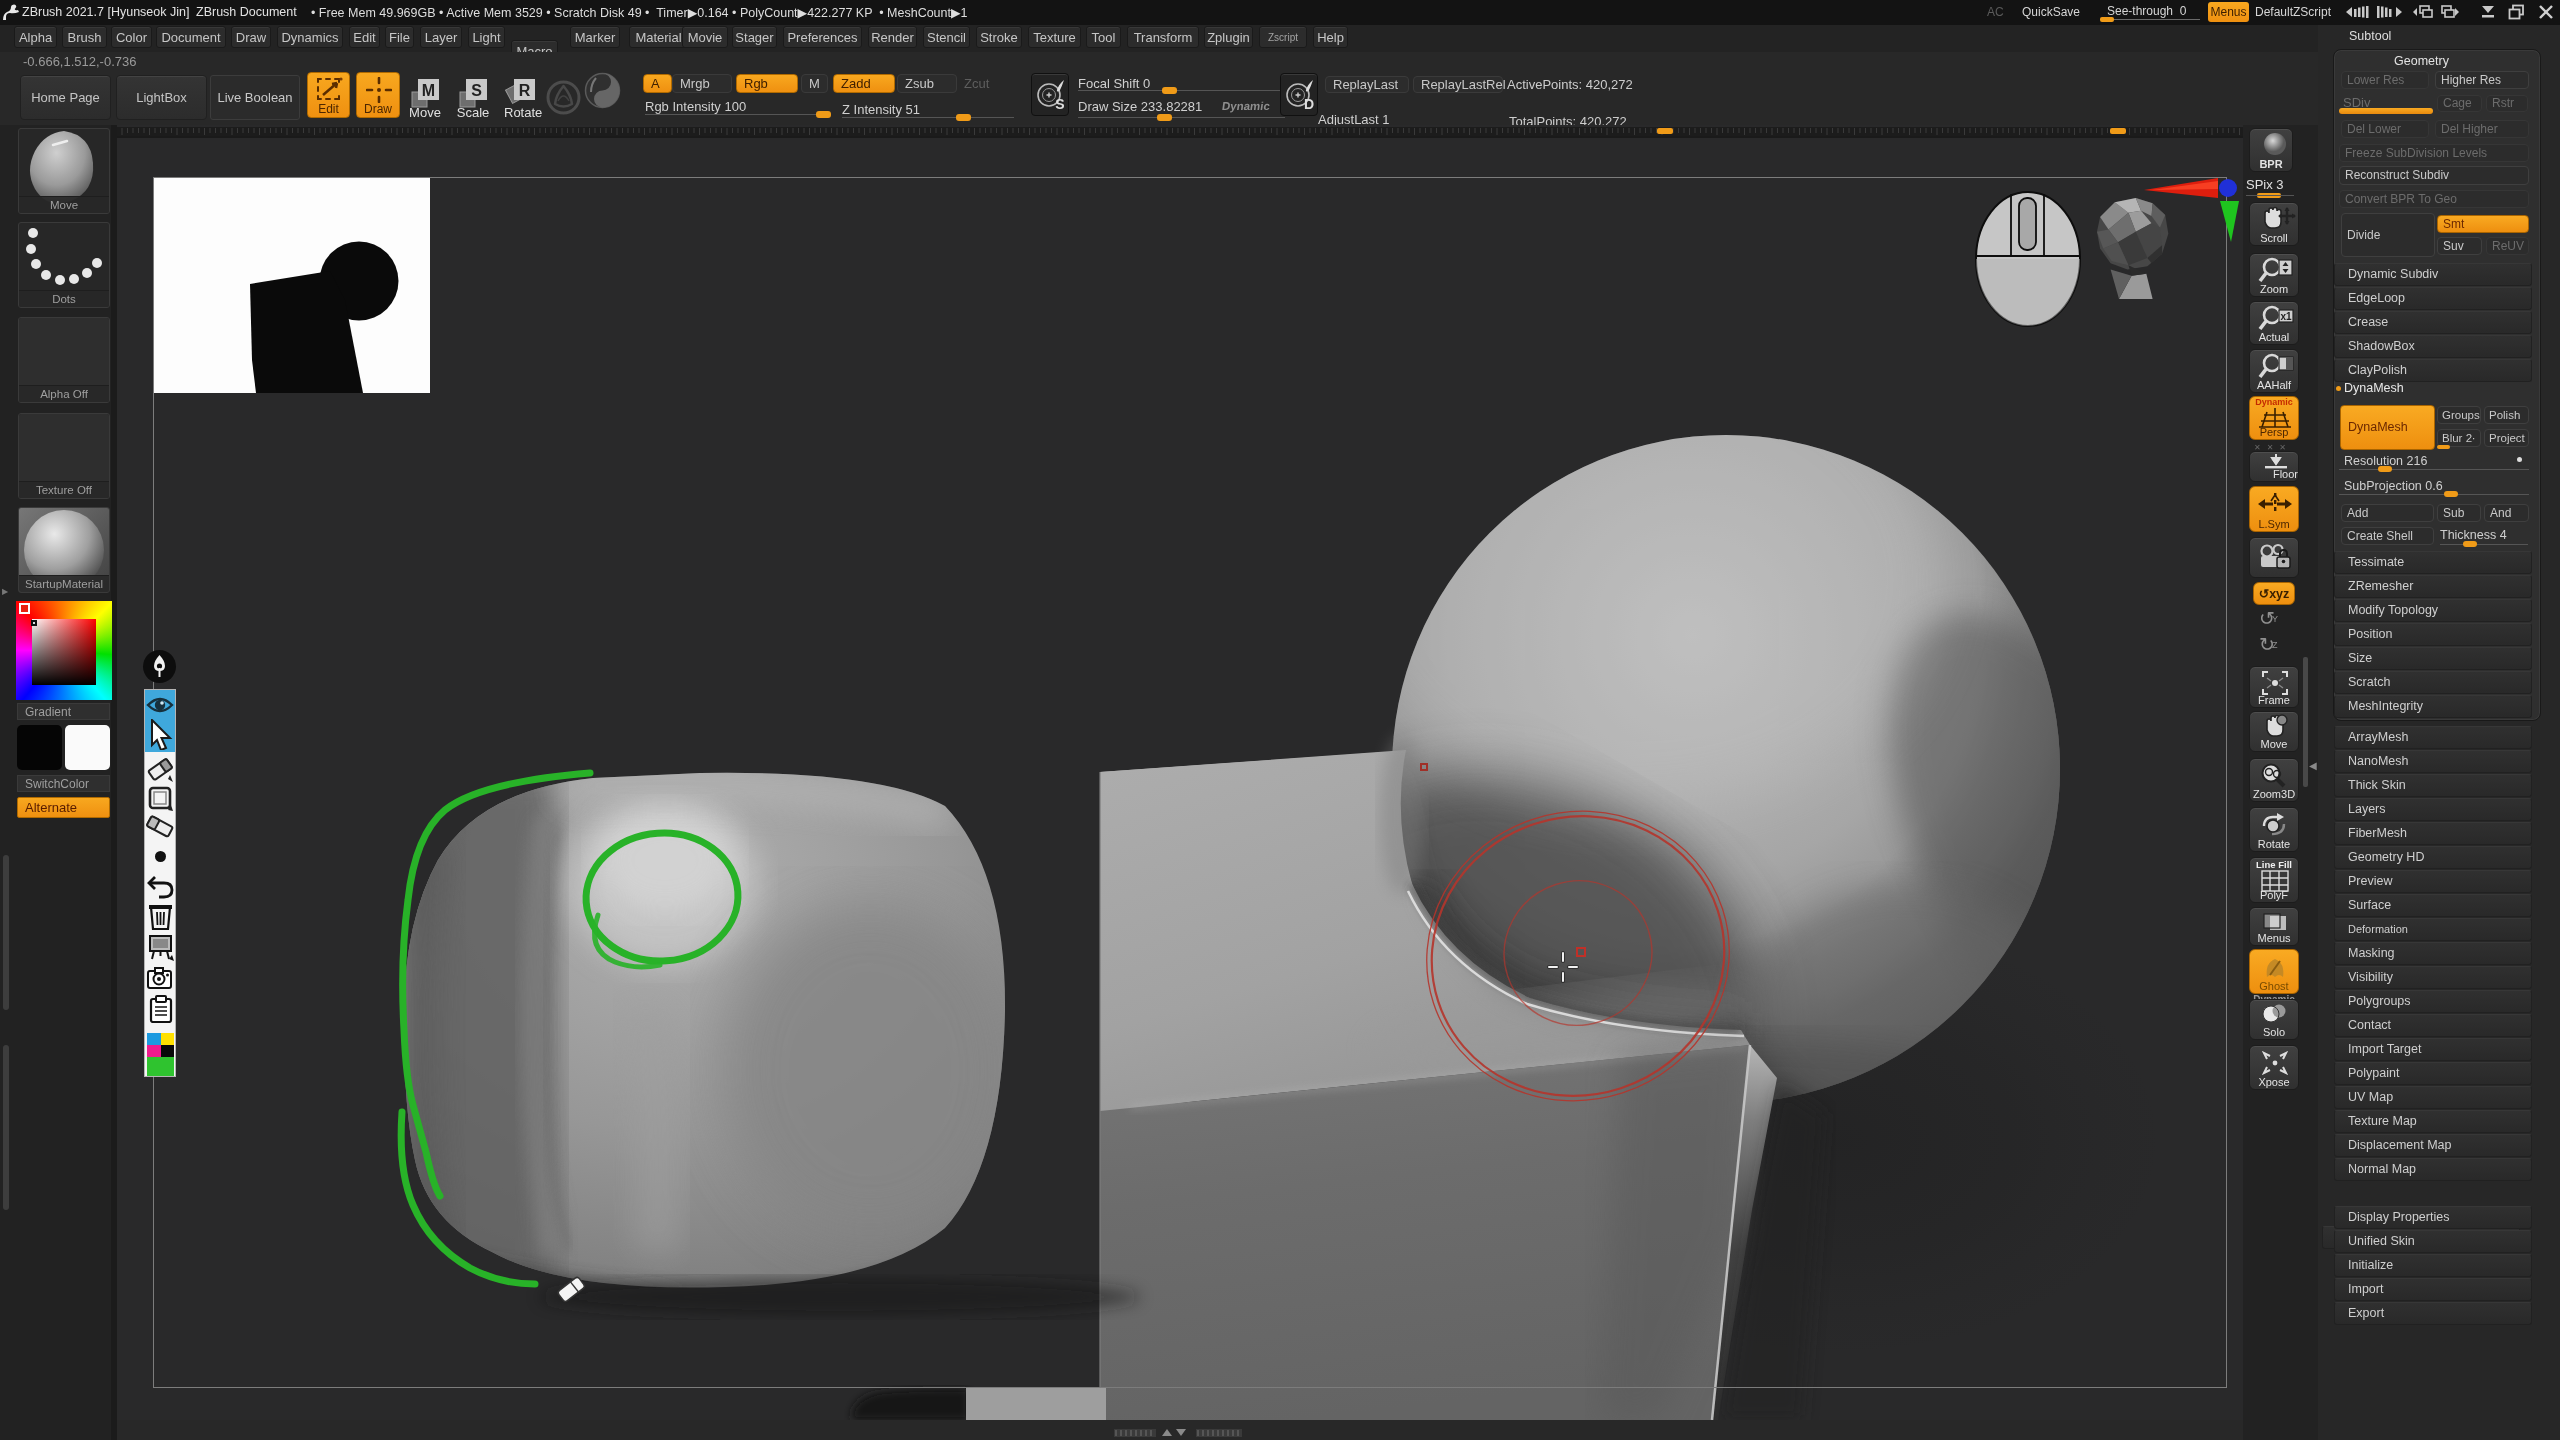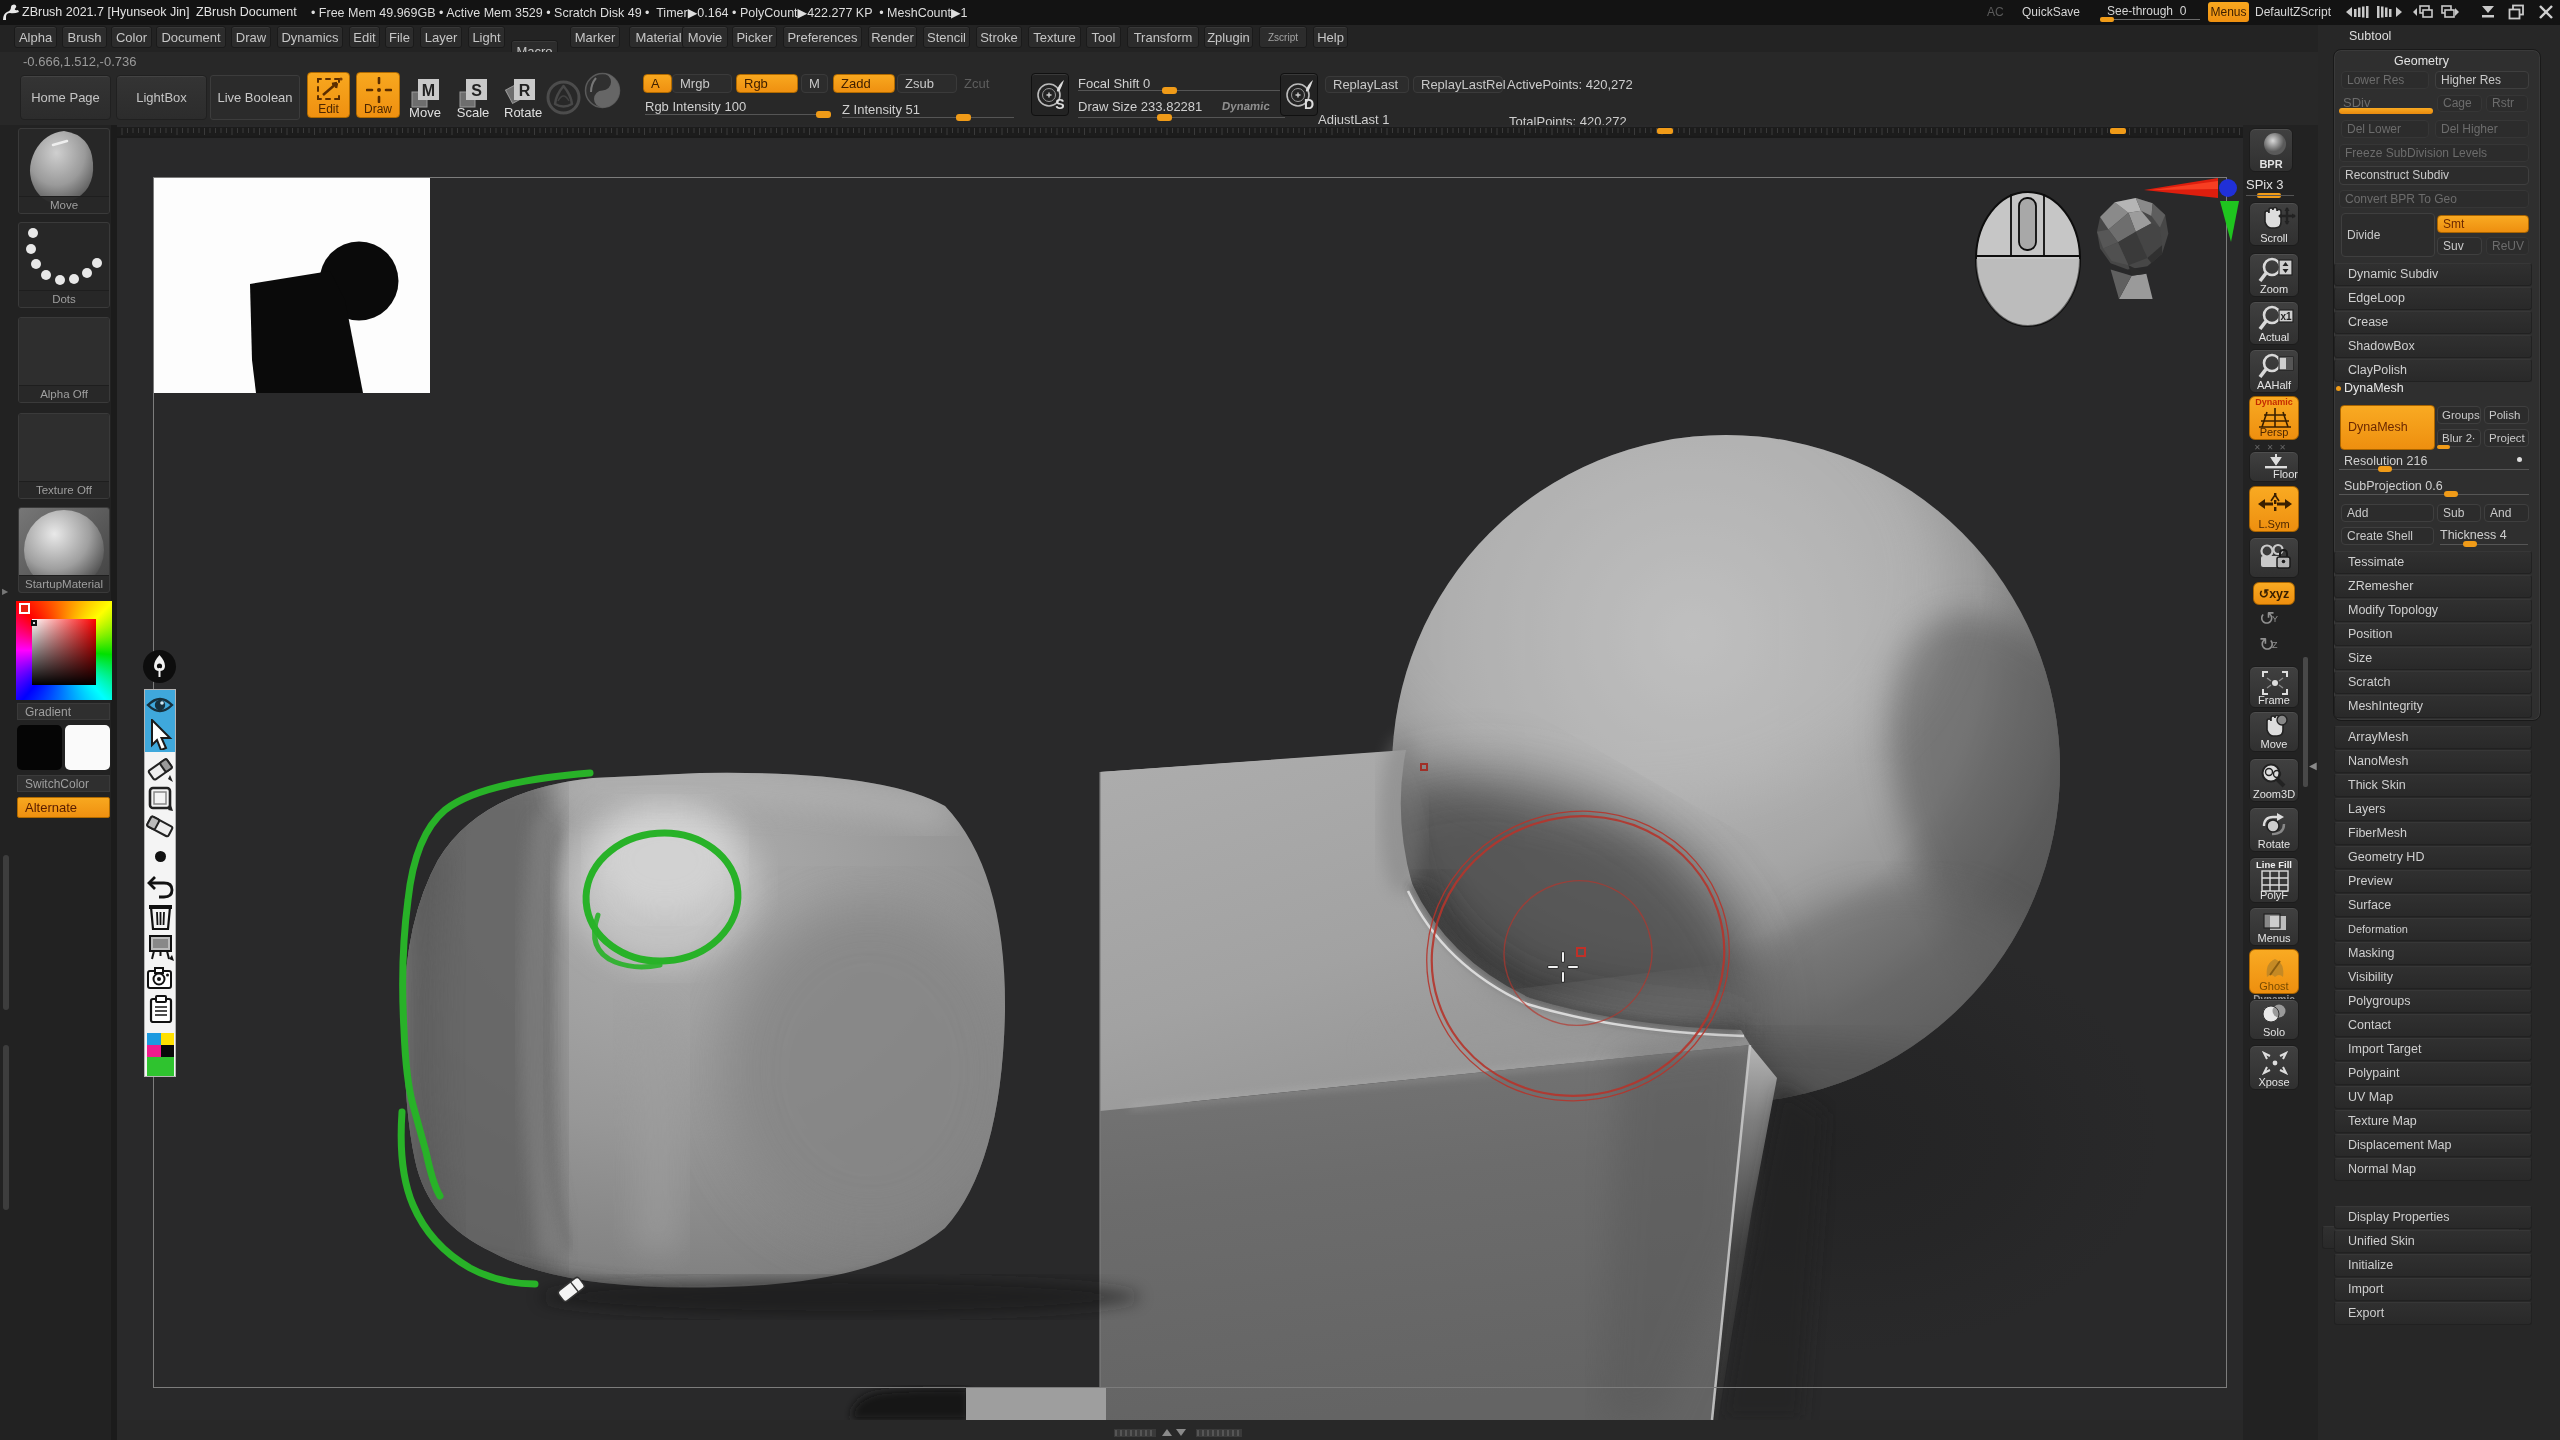--- a/index.html
+++ b/index.html
@@ -82,21 +82,21 @@
   <div class="ab" style="left:231px;top:1px;width:40px;height:22px;background:#2c2c2c;border:1px solid #1a1a1a;box-shadow:inset 0 1px 0 #383838;border-radius:3px;color:#c6c6c6;font-size:13px;text-align:center;line-height:21px;">Draw</div>
   <div class="ab" style="left:277px;top:1px;width:66px;height:22px;background:#2c2c2c;border:1px solid #1a1a1a;box-shadow:inset 0 1px 0 #383838;border-radius:3px;color:#c6c6c6;font-size:13px;text-align:center;line-height:21px;">Dynamics</div>
   <div class="ab" style="left:349px;top:1px;width:31px;height:22px;background:#2c2c2c;border:1px solid #1a1a1a;box-shadow:inset 0 1px 0 #383838;border-radius:3px;color:#c6c6c6;font-size:13px;text-align:center;line-height:21px;">Edit</div>
   <div class="ab" style="left:385px;top:1px;width:29px;height:22px;background:#2c2c2c;border:1px solid #1a1a1a;box-shadow:inset 0 1px 0 #383838;border-radius:3px;color:#c6c6c6;font-size:13px;text-align:center;line-height:21px;">File</div>
   <div class="ab" style="left:420px;top:1px;width:42px;height:22px;background:#2c2c2c;border:1px solid #1a1a1a;box-shadow:inset 0 1px 0 #383838;border-radius:3px;color:#c6c6c6;font-size:13px;text-align:center;line-height:21px;">Layer</div>
   <div class="ab" style="left:468px;top:1px;width:37px;height:22px;background:#2c2c2c;border:1px solid #1a1a1a;box-shadow:inset 0 1px 0 #383838;border-radius:3px;color:#c6c6c6;font-size:13px;text-align:center;line-height:21px;">Light</div>
   <div class="ab" style="left:511px;top:15px;width:47px;height:22px;background:#2c2c2c;border:1px solid #1a1a1a;box-shadow:inset 0 1px 0 #383838;border-radius:3px;color:#c6c6c6;font-size:13px;text-align:center;line-height:21px;">Macro</div>
   <div class="ab" style="left:570px;top:1px;width:50px;height:22px;background:#2c2c2c;border:1px solid #1a1a1a;box-shadow:inset 0 1px 0 #383838;border-radius:3px;color:#c6c6c6;font-size:13px;text-align:center;line-height:21px;">Marker</div>
   <div class="ab" style="left:629px;top:1px;width:59px;height:22px;background:#2c2c2c;border:1px solid #1a1a1a;box-shadow:inset 0 1px 0 #383838;border-radius:3px;color:#c6c6c6;font-size:13px;text-align:center;line-height:21px;">Material</div>
   <div class="ab" style="left:682px;top:1px;width:46px;height:22px;background:#2c2c2c;border:1px solid #1a1a1a;box-shadow:inset 0 1px 0 #383838;border-radius:3px;color:#c6c6c6;font-size:13px;text-align:center;line-height:21px;">Movie</div>
-  <div class="ab" style="left:732px;top:1px;width:45px;height:22px;background:#2c2c2c;border:1px solid #1a1a1a;box-shadow:inset 0 1px 0 #383838;border-radius:3px;color:#c6c6c6;font-size:13px;text-align:center;line-height:21px;">Picker</div>
+  <div class="ab" style="left:732px;top:1px;width:45px;height:22px;background:#2c2c2c;border:1px solid #1a1a1a;box-shadow:inset 0 1px 0 #383838;border-radius:3px;color:#c6c6c6;font-size:13px;text-align:center;line-height:21px;">Stager</div>
   <div class="ab" style="left:783px;top:1px;width:79px;height:22px;background:#2c2c2c;border:1px solid #1a1a1a;box-shadow:inset 0 1px 0 #383838;border-radius:3px;color:#c6c6c6;font-size:13px;text-align:center;line-height:21px;">Preferences</div>
   <div class="ab" style="left:868px;top:1px;width:49px;height:22px;background:#2c2c2c;border:1px solid #1a1a1a;box-shadow:inset 0 1px 0 #383838;border-radius:3px;color:#c6c6c6;font-size:13px;text-align:center;line-height:21px;">Render</div>
   <div class="ab" style="left:923px;top:1px;width:47px;height:22px;background:#2c2c2c;border:1px solid #1a1a1a;box-shadow:inset 0 1px 0 #383838;border-radius:3px;color:#c6c6c6;font-size:13px;text-align:center;line-height:21px;">Stencil</div>
   <div class="ab" style="left:976px;top:1px;width:46px;height:22px;background:#2c2c2c;border:1px solid #1a1a1a;box-shadow:inset 0 1px 0 #383838;border-radius:3px;color:#c6c6c6;font-size:13px;text-align:center;line-height:21px;">Stroke</div>
   <div class="ab" style="left:1028px;top:1px;width:53px;height:22px;background:#2c2c2c;border:1px solid #1a1a1a;box-shadow:inset 0 1px 0 #383838;border-radius:3px;color:#c6c6c6;font-size:13px;text-align:center;line-height:21px;">Texture</div>
   <div class="ab" style="left:1086px;top:1px;width:35px;height:22px;background:#2c2c2c;border:1px solid #1a1a1a;box-shadow:inset 0 1px 0 #383838;border-radius:3px;color:#c6c6c6;font-size:13px;text-align:center;line-height:21px;">Tool</div>
   <div class="ab" style="left:1127px;top:1px;width:72px;height:22px;background:#2c2c2c;border:1px solid #1a1a1a;box-shadow:inset 0 1px 0 #383838;border-radius:3px;color:#c6c6c6;font-size:13px;text-align:center;line-height:21px;">Transform</div>
   <div class="ab" style="left:1204px;top:1px;width:49px;height:22px;background:#2c2c2c;border:1px solid #1a1a1a;box-shadow:inset 0 1px 0 #383838;border-radius:3px;color:#c6c6c6;font-size:13px;text-align:center;line-height:21px;">Zplugin</div>
   <div class="ab" style="left:1259px;top:1px;width:48px;height:22px;background:#2c2c2c;border:1px solid #1a1a1a;box-shadow:inset 0 1px 0 #383838;border-radius:3px;color:#a3a3a3;font-size:10px;text-align:center;line-height:21px;">Zscript</div>
   <div class="ab" style="left:1313px;top:1px;width:35px;height:22px;background:#2c2c2c;border:1px solid #1a1a1a;box-shadow:inset 0 1px 0 #383838;border-radius:3px;color:#c6c6c6;font-size:13px;text-align:center;line-height:21px;">Help</div>

